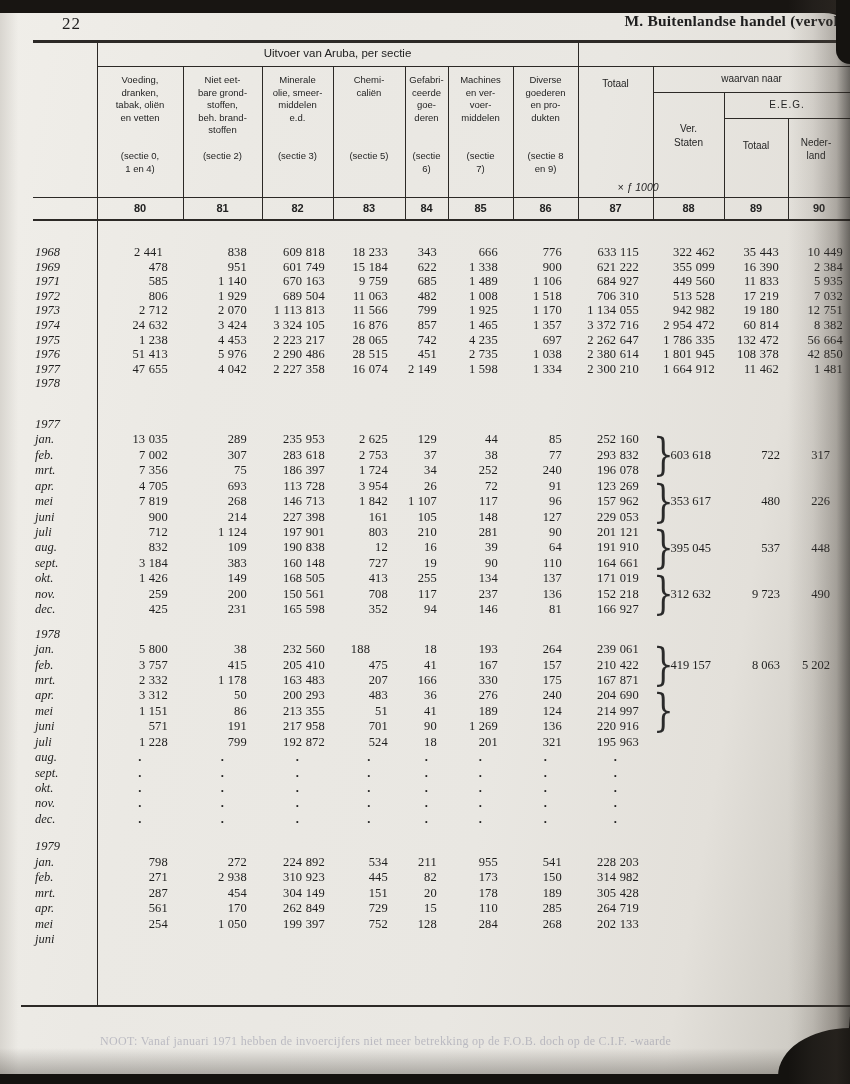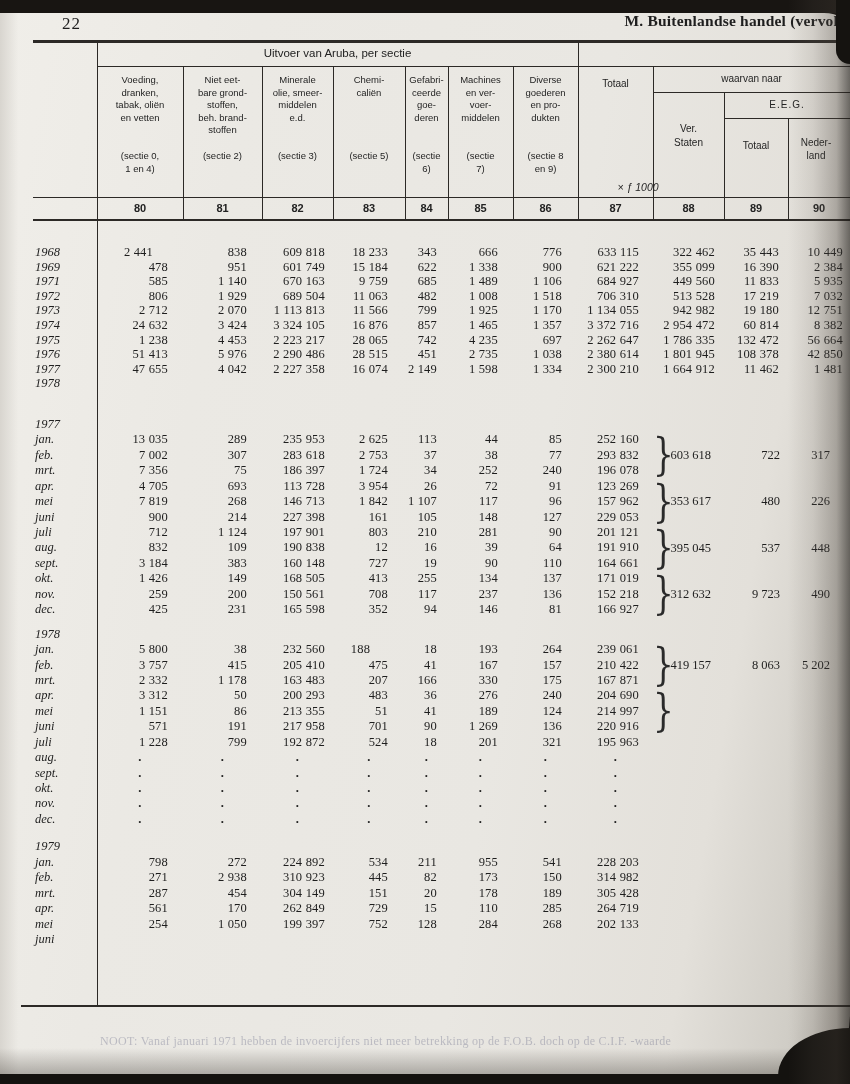--- a/index.html
+++ b/index.html
@@ -162,21 +162,21 @@
         <div class="colnum" style="left: 545px; width: 75px;">87</div>
         <div class="colnum" style="left: 620px; width: 71px;">88</div>
         <div class="colnum" style="left: 691px; width: 64px;">89</div>
         <div class="colnum" style="left: 755px; width: 62px;">90</div>
       </div>
 
     <div class="data-area" id="data-area">
         <div class="sec" style="margin-top: 26px;">
           <div class="drow" style="height: 14.6px; line-height: 14.6px;">
             <span class="lab" style="line-height: 14.6px;">1968</span>
-            <div class="num" style="left: 49px; width: 71px; line-height: 14.6px;">2 441</div>
+            <div class="num" style="left: 59px; width: 71px; line-height: 14.6px;">2 441</div>
             <div class="num" style="left: 150px; width: 64px; line-height: 14.6px;">838</div>
             <div class="num" style="left: 229px; width: 63px; line-height: 14.6px;">609 818</div>
             <div class="num" style="left: 300px; width: 55px; line-height: 14.6px;">18 233</div>
             <div class="num" style="left: 372px; width: 32px; line-height: 14.6px;">343</div>
             <div class="num" style="left: 415px; width: 50px; line-height: 14.6px;">666</div>
             <div class="num" style="left: 480px; width: 49px; line-height: 14.6px;">776</div>
             <div class="num" style="left: 545px; width: 61px; line-height: 14.6px;">633 115</div>
             <div class="num" style="left: 620px; width: 62px; line-height: 14.6px;">322 462</div>
             <div class="num" style="left: 691px; width: 55px; line-height: 14.6px;">35 443</div>
             <div class="num" style="left: 755px; width: 55px; line-height: 14.6px;">10 449</div>
@@ -300,21 +300,21 @@
         <div class="sec" style="margin-top: 26px;">
           <div class="sec-head" style="height: 15.45px;">
             <span class="lab">1977</span>
           </div>
           <div class="drow" style="height: 15.45px; line-height: 15.45px;">
             <span class="lab" style="line-height: 15.45px;">jan.</span>
             <div class="num" style="left: 64px; width: 71px; line-height: 15.45px;">13 035</div>
             <div class="num" style="left: 150px; width: 64px; line-height: 15.45px;">289</div>
             <div class="num" style="left: 229px; width: 63px; line-height: 15.45px;">235 953</div>
             <div class="num" style="left: 300px; width: 55px; line-height: 15.45px;">2 625</div>
-            <div class="num" style="left: 372px; width: 32px; line-height: 15.45px;">113</div>
+            <div class="num" style="left: 372px; width: 32px; line-height: 15.45px;">129</div>
             <div class="num" style="left: 415px; width: 50px; line-height: 15.45px;">44</div>
             <div class="num" style="left: 480px; width: 49px; line-height: 15.45px;">85</div>
             <div class="num" style="left: 545px; width: 61px; line-height: 15.45px;">252 160</div>
           </div>
           <div class="drow" style="height: 15.45px; line-height: 15.45px;">
             <span class="lab" style="line-height: 15.45px;">feb.</span>
             <div class="num" style="left: 64px; width: 71px; line-height: 15.45px;">7 002</div>
             <div class="num" style="left: 150px; width: 64px; line-height: 15.45px;">307</div>
             <div class="num" style="left: 229px; width: 63px; line-height: 15.45px;">283 618</div>
             <div class="num" style="left: 300px; width: 55px; line-height: 15.45px;">2 753</div>

